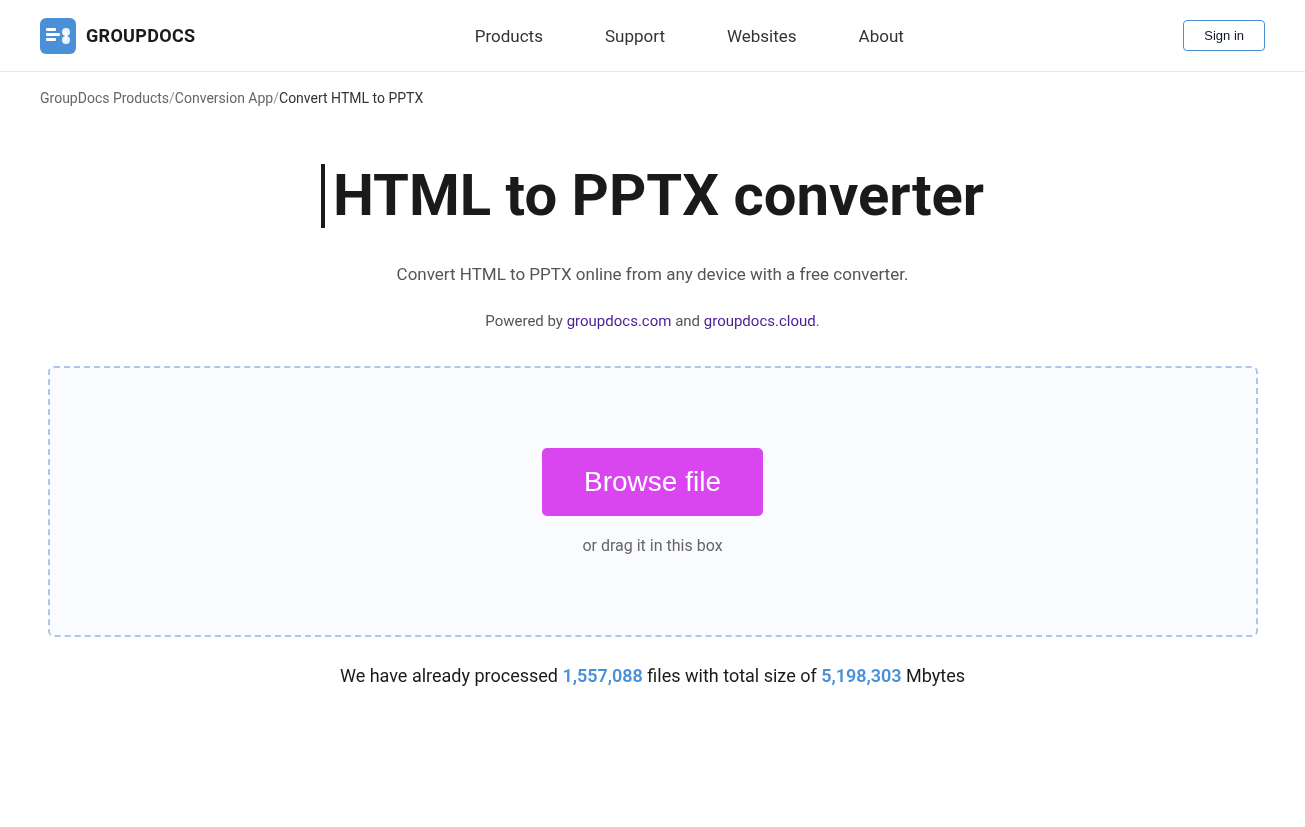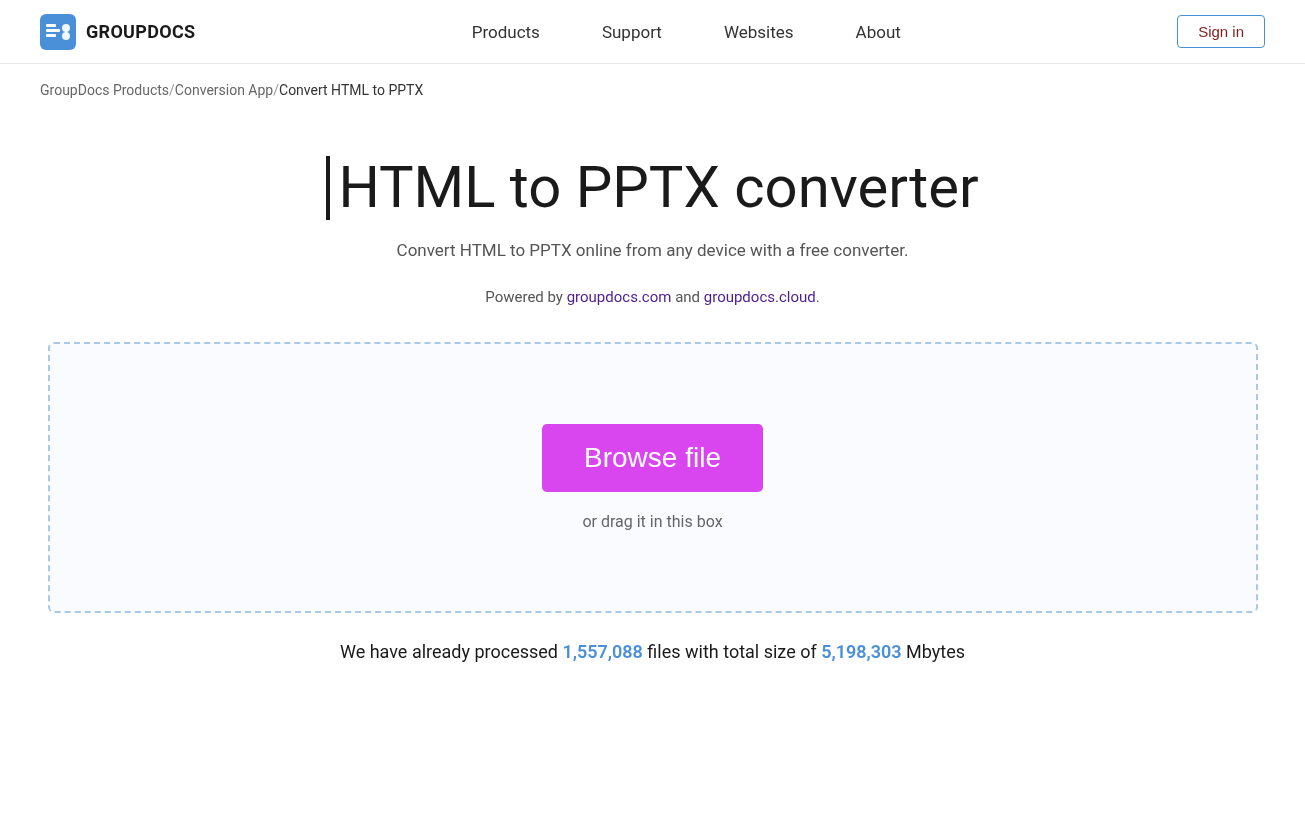--- a/index.html
+++ b/index.html
@@ -4,21 +4,21 @@
   <style>
     * { margin: 0; padding: 0; box-sizing: border-box; }
     body { font-family: -apple-system, BlinkMacSystemFont, 'Segoe UI', Roboto, Oxygen, sans-serif; background: #fff; color: #333; }
 
     
     header {
       display: flex;
       align-items: center;
       justify-content: space-between;
       padding: 0 40px;
-      height: 64px;
+      height: 72px;
       border-bottom: 1px solid #e8e8e8;
       background: #fff;
     }
     .logo-area {
       display: flex;
       align-items: center;
       gap: 10px;
       text-decoration: none;
       color: inherit;
     }
@@ -40,23 +40,23 @@
     nav a {
       text-decoration: none;
       color: #333;
       font-size: 17px;
       font-weight: 400;
     }
     .signin-btn {
       border: 1.5px solid #4a90d9;
       border-radius: 4px;
       padding: 7px 20px;
-      color: #7f1d1d;
+      color: #0f172a;
       background: #fff;
-      font-size: 15px;
+      font-size: 13px;
       font-weight: 500;
       cursor: pointer;
     }
 
     
     .breadcrumb {
       padding: 18px 40px;
       display: flex;
       align-items: center;
       font-size: 14px;
@@ -69,25 +69,25 @@
     
     main {
       display: flex;
       flex-direction: column;
       align-items: center;
       padding: 40px 40px 60px;
     }
 
     .page-title {
       font-size: 58px;
-      font-weight: 400;
+      font-weight: 700;
       color: #1a1a1a;
       text-align: center;
       line-height: 1.1;
-      margin-bottom: 20px;
+      margin-bottom: 36px;
       padding-left: 8px;
       border-left: 4px solid #1a1a1a;
     }
 
     .subtitle {
       font-size: 17px;
       color: #555;
       text-align: center;
       margin-bottom: 28px;
     }

